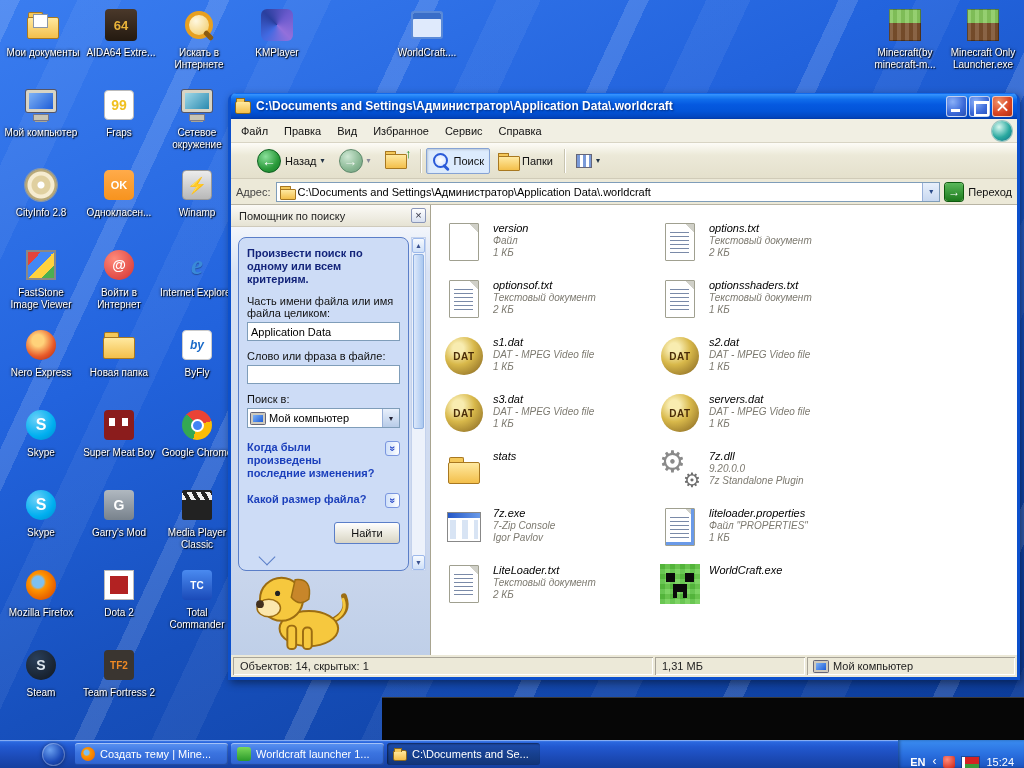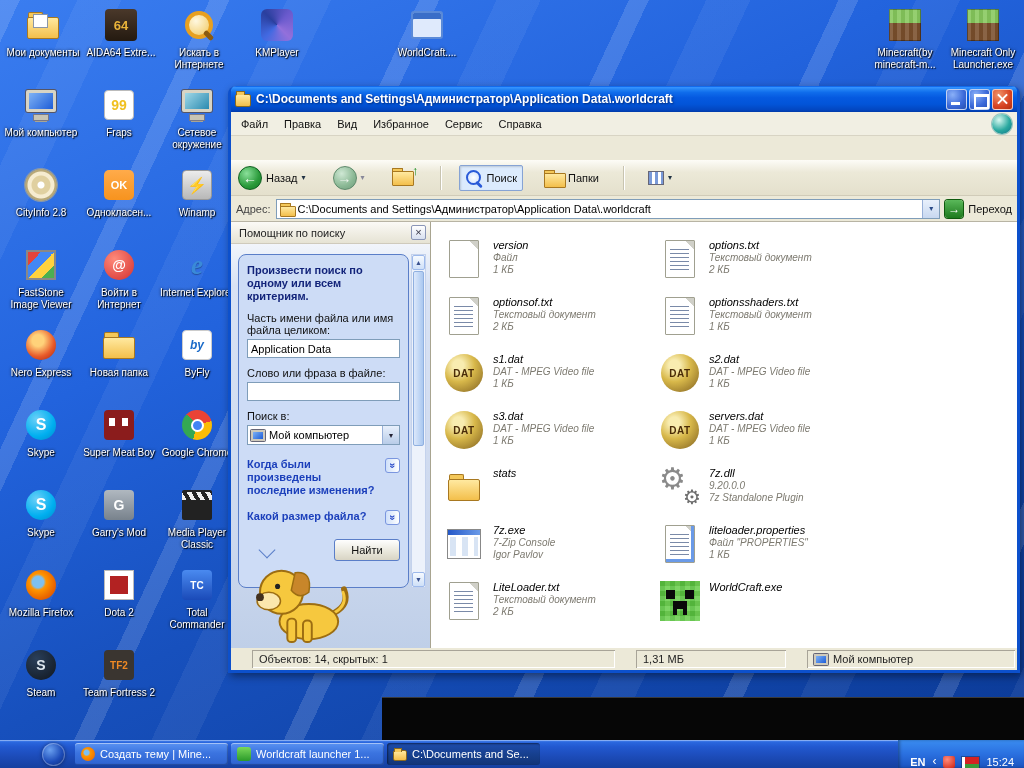--- a/index.html
+++ b/index.html
@@ -101,21 +101,21 @@
     background:
       repeating-linear-gradient(0deg, rgba(255,255,255,.10) 0 5px, rgba(0,0,0,.06) 5px 10px),
       repeating-linear-gradient(90deg,#58bf3f 0 5px,#6ecf52 5px 10px); }
   .cr-e { position:absolute; width:9px; height:9px; background:#0a0a0a; top:9px; }
   .cr-e.l { left:6px; } .cr-e.r { right:6px; }
   .cr-m { position:absolute; left:13px; top:20px; width:14px; height:8px; background:#0a0a0a; }
   .cr-m::before,.cr-m::after { content:""; position:absolute; top:8px; width:4px; height:6px; background:#0a0a0a; }
   .cr-m::before { left:0; } .cr-m::after { right:0; }
 
   
-  .xp-window { position:absolute; left:228px; top:86px; width:792px; height:587px;
+  .xp-window { position:absolute; left:228px; top:93px; width:792px; height:587px;
     border-left:3px solid #0c50cc; border-right:3px solid #0c50cc; border-bottom:3px solid #0c50cc;
     border-radius:8px 8px 0 0; background:#ece9d8; display:flex; flex-direction:column;
     box-shadow:2px 3px 8px rgba(0,0,0,.45); }
   .titlebar { height:26px; flex:none; border-radius:5px 5px 0 0; display:flex; align-items:center; gap:5px; padding:0 4px;
     background:linear-gradient(180deg,#0058e6 0%,#3593ff 6%,#2485f5 12%,#0f6ceb 25%,#0559e0 45%,#0254d8 70%,#0246c0 92%,#013aa8 100%); }
   .tb-icon { width:16px; height:13px; background:linear-gradient(180deg,#ffe9a0,#f3bf4b); border:1px solid #8a6a20; border-radius:2px; position:relative; margin-top:2px; flex:none; }
   .tb-icon::before { content:""; position:absolute; left:0; top:-4px; width:7px; height:3px; background:#f4c85a; border:1px solid #8a6a20; border-bottom:none; }
   .tb-title { flex:1; color:#fff; font-weight:bold; font-size:12px; white-space:nowrap; overflow:hidden; text-shadow:1px 1px 2px #002a7a; }
   .tb-btns { display:flex; gap:2px; }
   .tbb { width:21px; height:21px; border-radius:3px; border:1px solid rgba(255,255,255,.7); position:relative; cursor:pointer; }
@@ -125,22 +125,22 @@
   .tbb.max::after { content:""; position:absolute; left:4px; top:4px; width:11px; height:10px; border:2px solid #fff; border-top-width:3px; }
   .tbb.close::before,.tbb.close::after { content:""; position:absolute; left:3px; top:8px; width:13px; height:2px; background:#fff; }
   .tbb.close::before { transform:rotate(45deg); } .tbb.close::after { transform:rotate(-45deg); }
 
   .menubar { height:24px; flex:none; background:#f1efe3; border-bottom:1px solid #d8d4c4; display:flex; align-items:center; padding:0 2px; }
   .menu-items { display:flex; }
   .menu-item { padding:4px 8px; font-size:11px; color:#111; cursor:default; }
   .menu-logo { margin-left:auto; width:20px; height:20px; border-radius:50%; margin-right:3px;
     background:radial-gradient(circle at 35% 30%,#d8f8f0,#2aa9a0 55%,#0c6f86); box-shadow:0 0 0 1px #9ac4c0; }
 
-  .toolbar { height:36px; flex:none; display:flex; align-items:center; gap:15px; padding:2px 1px;
-    background:linear-gradient(180deg,#fdfcf7,#ece9d8 35%,#e4e0cc); border-bottom:1px solid #d0cbb8;margin-top:24px; }
+  .toolbar { height:36px; flex:none; display:flex; align-items:center; gap:2px; padding:2px 20px;
+    background:linear-gradient(180deg,#fdfcf7,#ece9d8 35%,#e4e0cc); border-bottom:1px solid #d0cbb8; }
   .tool-btn { display:flex; align-items:center; gap:4px; padding:3px 5px; border:1px solid transparent; border-radius:2px; font-size:11px; color:#111; cursor:pointer; }
   .tool-btn.pressed { background:#dcebfd; border-color:#86a3d4; box-shadow:inset 1px 1px 2px rgba(0,0,0,.15); }
   .nav-circle { width:24px; height:24px; border-radius:50%; position:relative; flex:none; }
   .back-c { background:radial-gradient(circle at 35% 30%,#8ae09a,#2a9a3a 60%,#157a28); border:1px solid #0e6020; }
   .back-c::after { content:"←"; position:absolute; inset:0; display:flex; align-items:center; justify-content:center; color:#fff; font-weight:bold; font-size:14px; }
   .fwd-c { background:radial-gradient(circle at 35% 30%,#cfe8d4,#8ab894 60%,#6f9a7c); border:1px solid #5f8a6c; }
   .fwd-c::after { content:"→"; position:absolute; inset:0; display:flex; align-items:center; justify-content:center; color:#eef4ee; font-weight:bold; font-size:14px; }
   .caret { font-size:8px; color:#234; } .caret.dim { color:#889; }
   .folder-s { position:relative; width:20px; height:16px; flex:none; }
   .folder-s::before { content:""; position:absolute; left:0; top:0; width:9px; height:4px; background:#f4c85a; border:1px solid #a87820; border-bottom:none; border-radius:1px 1px 0 0; }
@@ -196,21 +196,21 @@
   .file-area { flex:1; background:#fff; overflow:hidden; }
   .file-grid { display:grid; grid-auto-flow:column; grid-template-rows:repeat(7,57px); grid-template-columns:repeat(2,216px); padding:14px 0 0 10px; }
   .file-tile { display:flex; gap:6px; align-items:flex-start; cursor:pointer; }
   .tile-icon { width:46px; height:46px; flex:none; display:flex; align-items:center; justify-content:center; }
   .tile-text { padding-top:3px; min-width:0;font-style:italic; }
   .file-name { font-size:11px; color:#000; line-height:13px; white-space:nowrap; }
   .file-sub { font-size:10px; color:#7d7a70; line-height:12px; white-space:nowrap; }
 
   .statusbar { height:22px; flex:none; background:#ece9d8; display:flex; padding:2px; gap:2px; }
   .st-cell { font-size:11px; color:#222; padding:5px 7px; display:flex; align-items:center; gap:5px;
-    box-shadow:inset 1px 1px 0 #a8a498, inset -1px -1px 0 #fff;margin-left:19px; }
+    box-shadow:inset 1px 1px 0 #a8a498, inset -1px -1px 0 #fff; }
   .st-cell.grow { flex:1; } .st-cell.mid { width:150px; } .st-cell.right { width:208px; }
 
   
   .taskbar { position:absolute; left:0; bottom:0; width:1024px; height:28px; display:flex; align-items:center;
     background:linear-gradient(180deg,#4a86ef 0%,#2a66dd 9%,#2258cf 25%,#1c4bb8 60%,#16409f 100%);
     box-shadow:inset 0 1px 0 rgba(255,255,255,.35); }
   .start-orb { width:23px; height:23px; border-radius:50%; margin-left:42px; flex:none; cursor:pointer;
     background:radial-gradient(circle at 35% 30%,#6aa0f0,#1c4bb8 55%,#0c2a70);
     box-shadow:inset 0 0 0 1px rgba(255,255,255,.3), 0 0 4px rgba(0,0,0,.4); }
   .tasks { display:flex; gap:3px; margin-left:10px; flex:1; min-width:0; }

